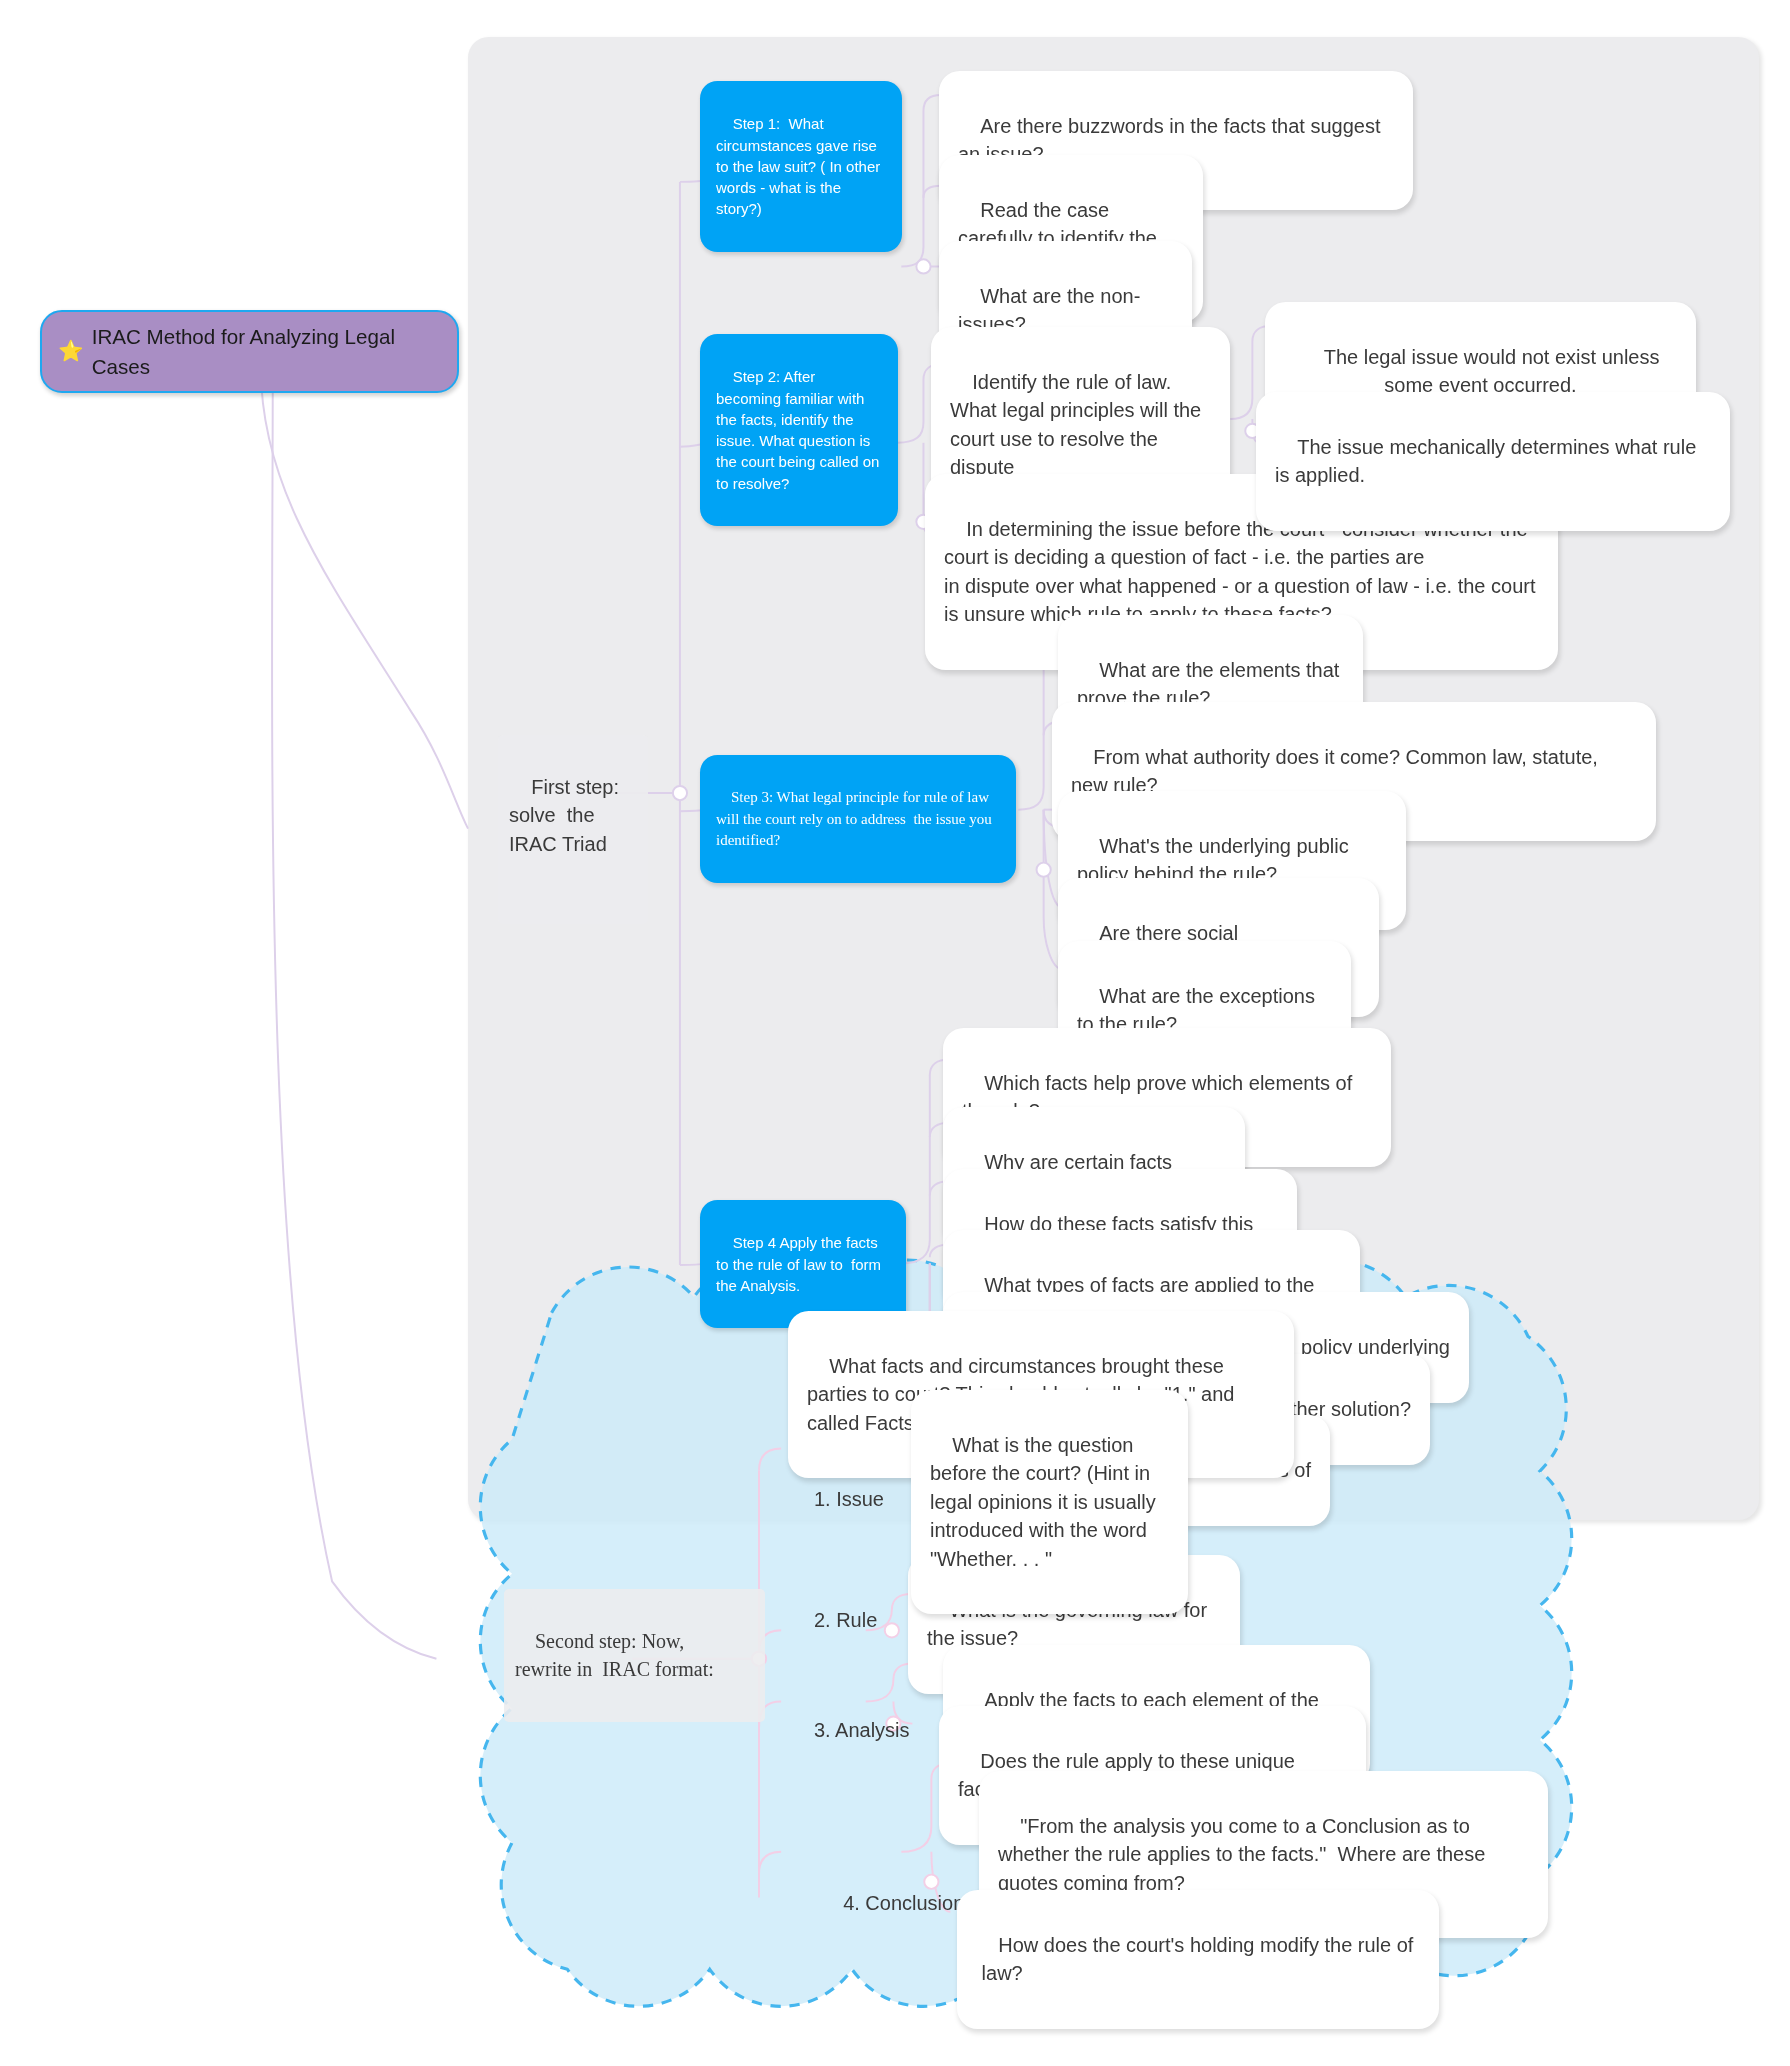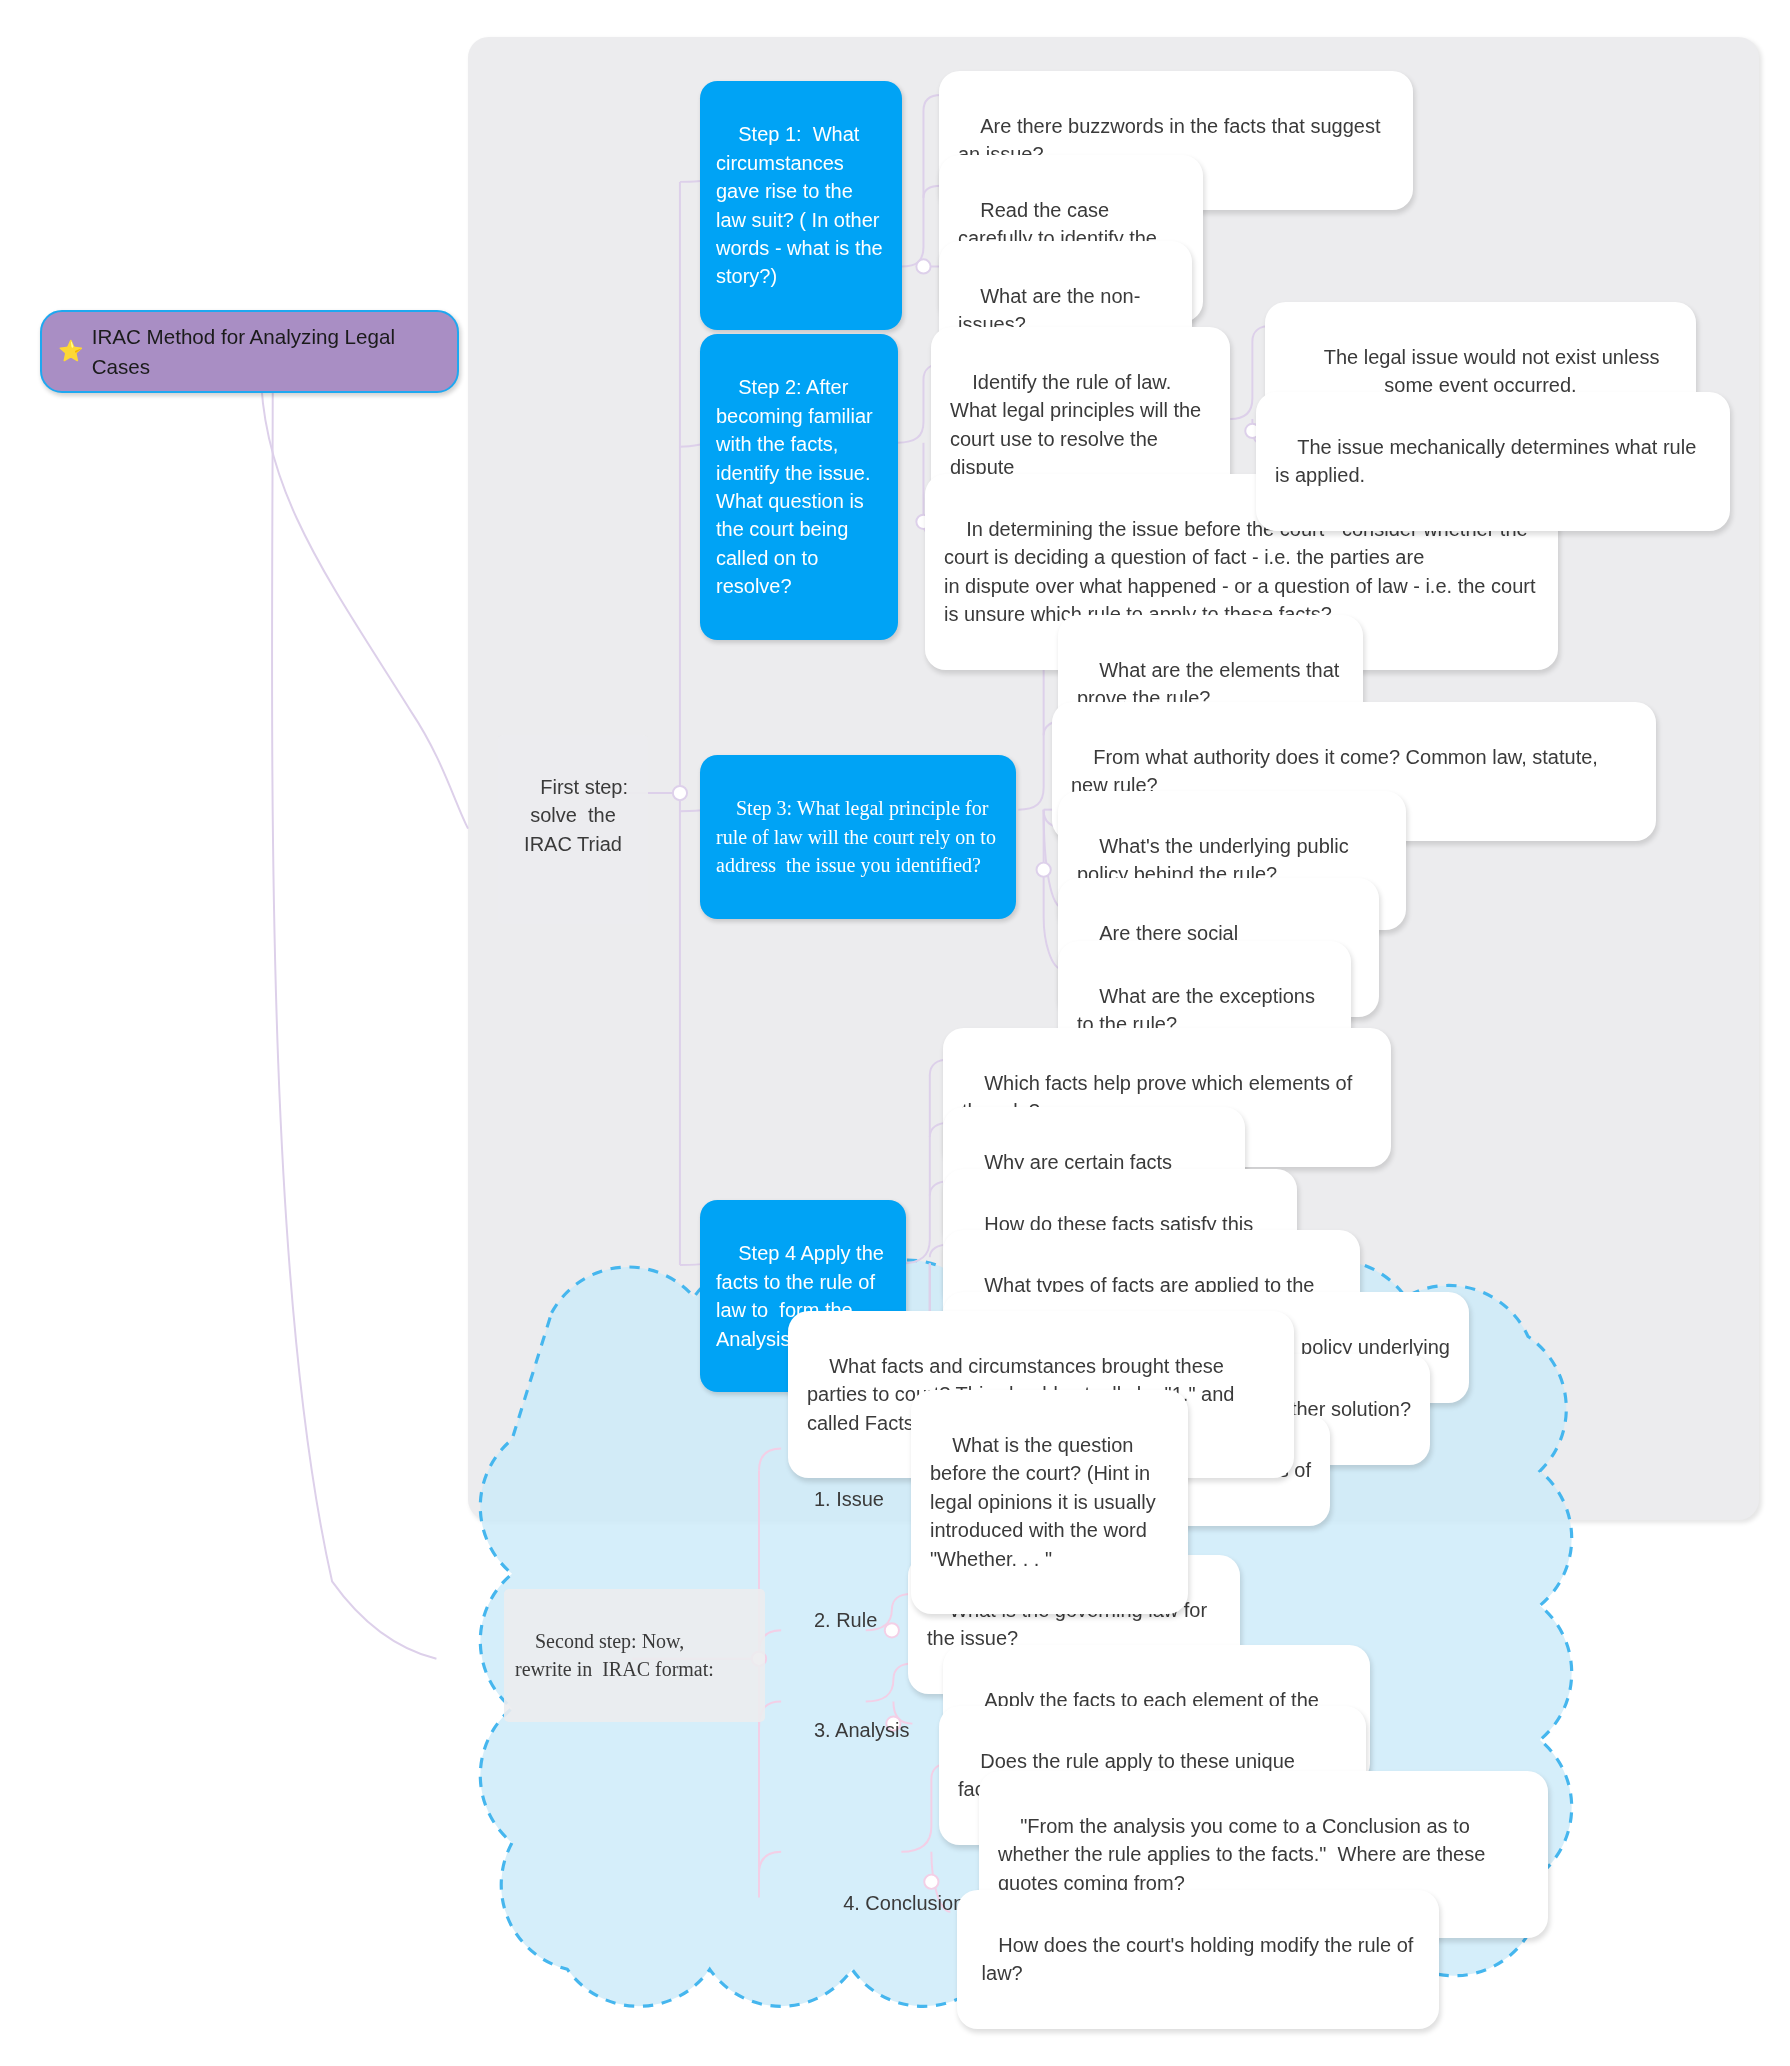--- a/index.html
+++ b/index.html
@@ -66,21 +66,21 @@
     display: flex;
     align-items: center;
     gap: 8px;
   }
   .star-icon { font-size: 20.6px; line-height: 1; }
 
   .node-step {
     background: #00a3f5;
     color: #ffffff;
     border-radius: 17.4px;
-    font-size: 20px;
+    font-size: 15px;
     padding: 11px 16px;
     box-shadow: 1.6px 2.4px 4.7px rgba(0,0,0,0.15);
   }
 
   .node-leaf {
     background: #ffffff;
     color: #3a3a3a;
     border-radius: 20.6px;
     font-size: 20px;
     padding: 12.7px 19px;
@@ -232,21 +232,21 @@
       <circle cx="1130" cy="2180" r="9"></circle>
       <circle cx="1178" cy="2380" r="9"></circle>
     </g>
   </svg>
 
   <div class="node node-root" style="left:40px; top:310px; width:419px;">
     <span class="star-icon">⭐</span>
     <span>IRAC Method for Analyzing Legal Cases</span>
   </div>
 
-  <div class="node node-plain boxed" style="left:498px; top:735px; width:150px;text-align:center;">
+  <div class="node node-plain boxed" style="left:498px; top:735px; width:150px;">
     <span>First step:
 solve  the
 IRAC Triad</span>
     <span class="link-badge" style="position:absolute; left:610px; top:765px;">
       <svg width="16" height="16" viewBox="0 0 24 24" fill="none" stroke="#3a3a3a" stroke-width="2" stroke-linecap="round">
         <path d="M9.5 14.5 L14.5 9.5"></path>
         <path d="M11 7.5 L13.5 5 a3.5 3.5 0 0 1 5 5 L16 12.5"></path>
         <path d="M13 16.5 L10.5 19 a3.5 3.5 0 0 1 -5 -5 L8 11.5"></path>
       </svg>
       <span>1</span>

